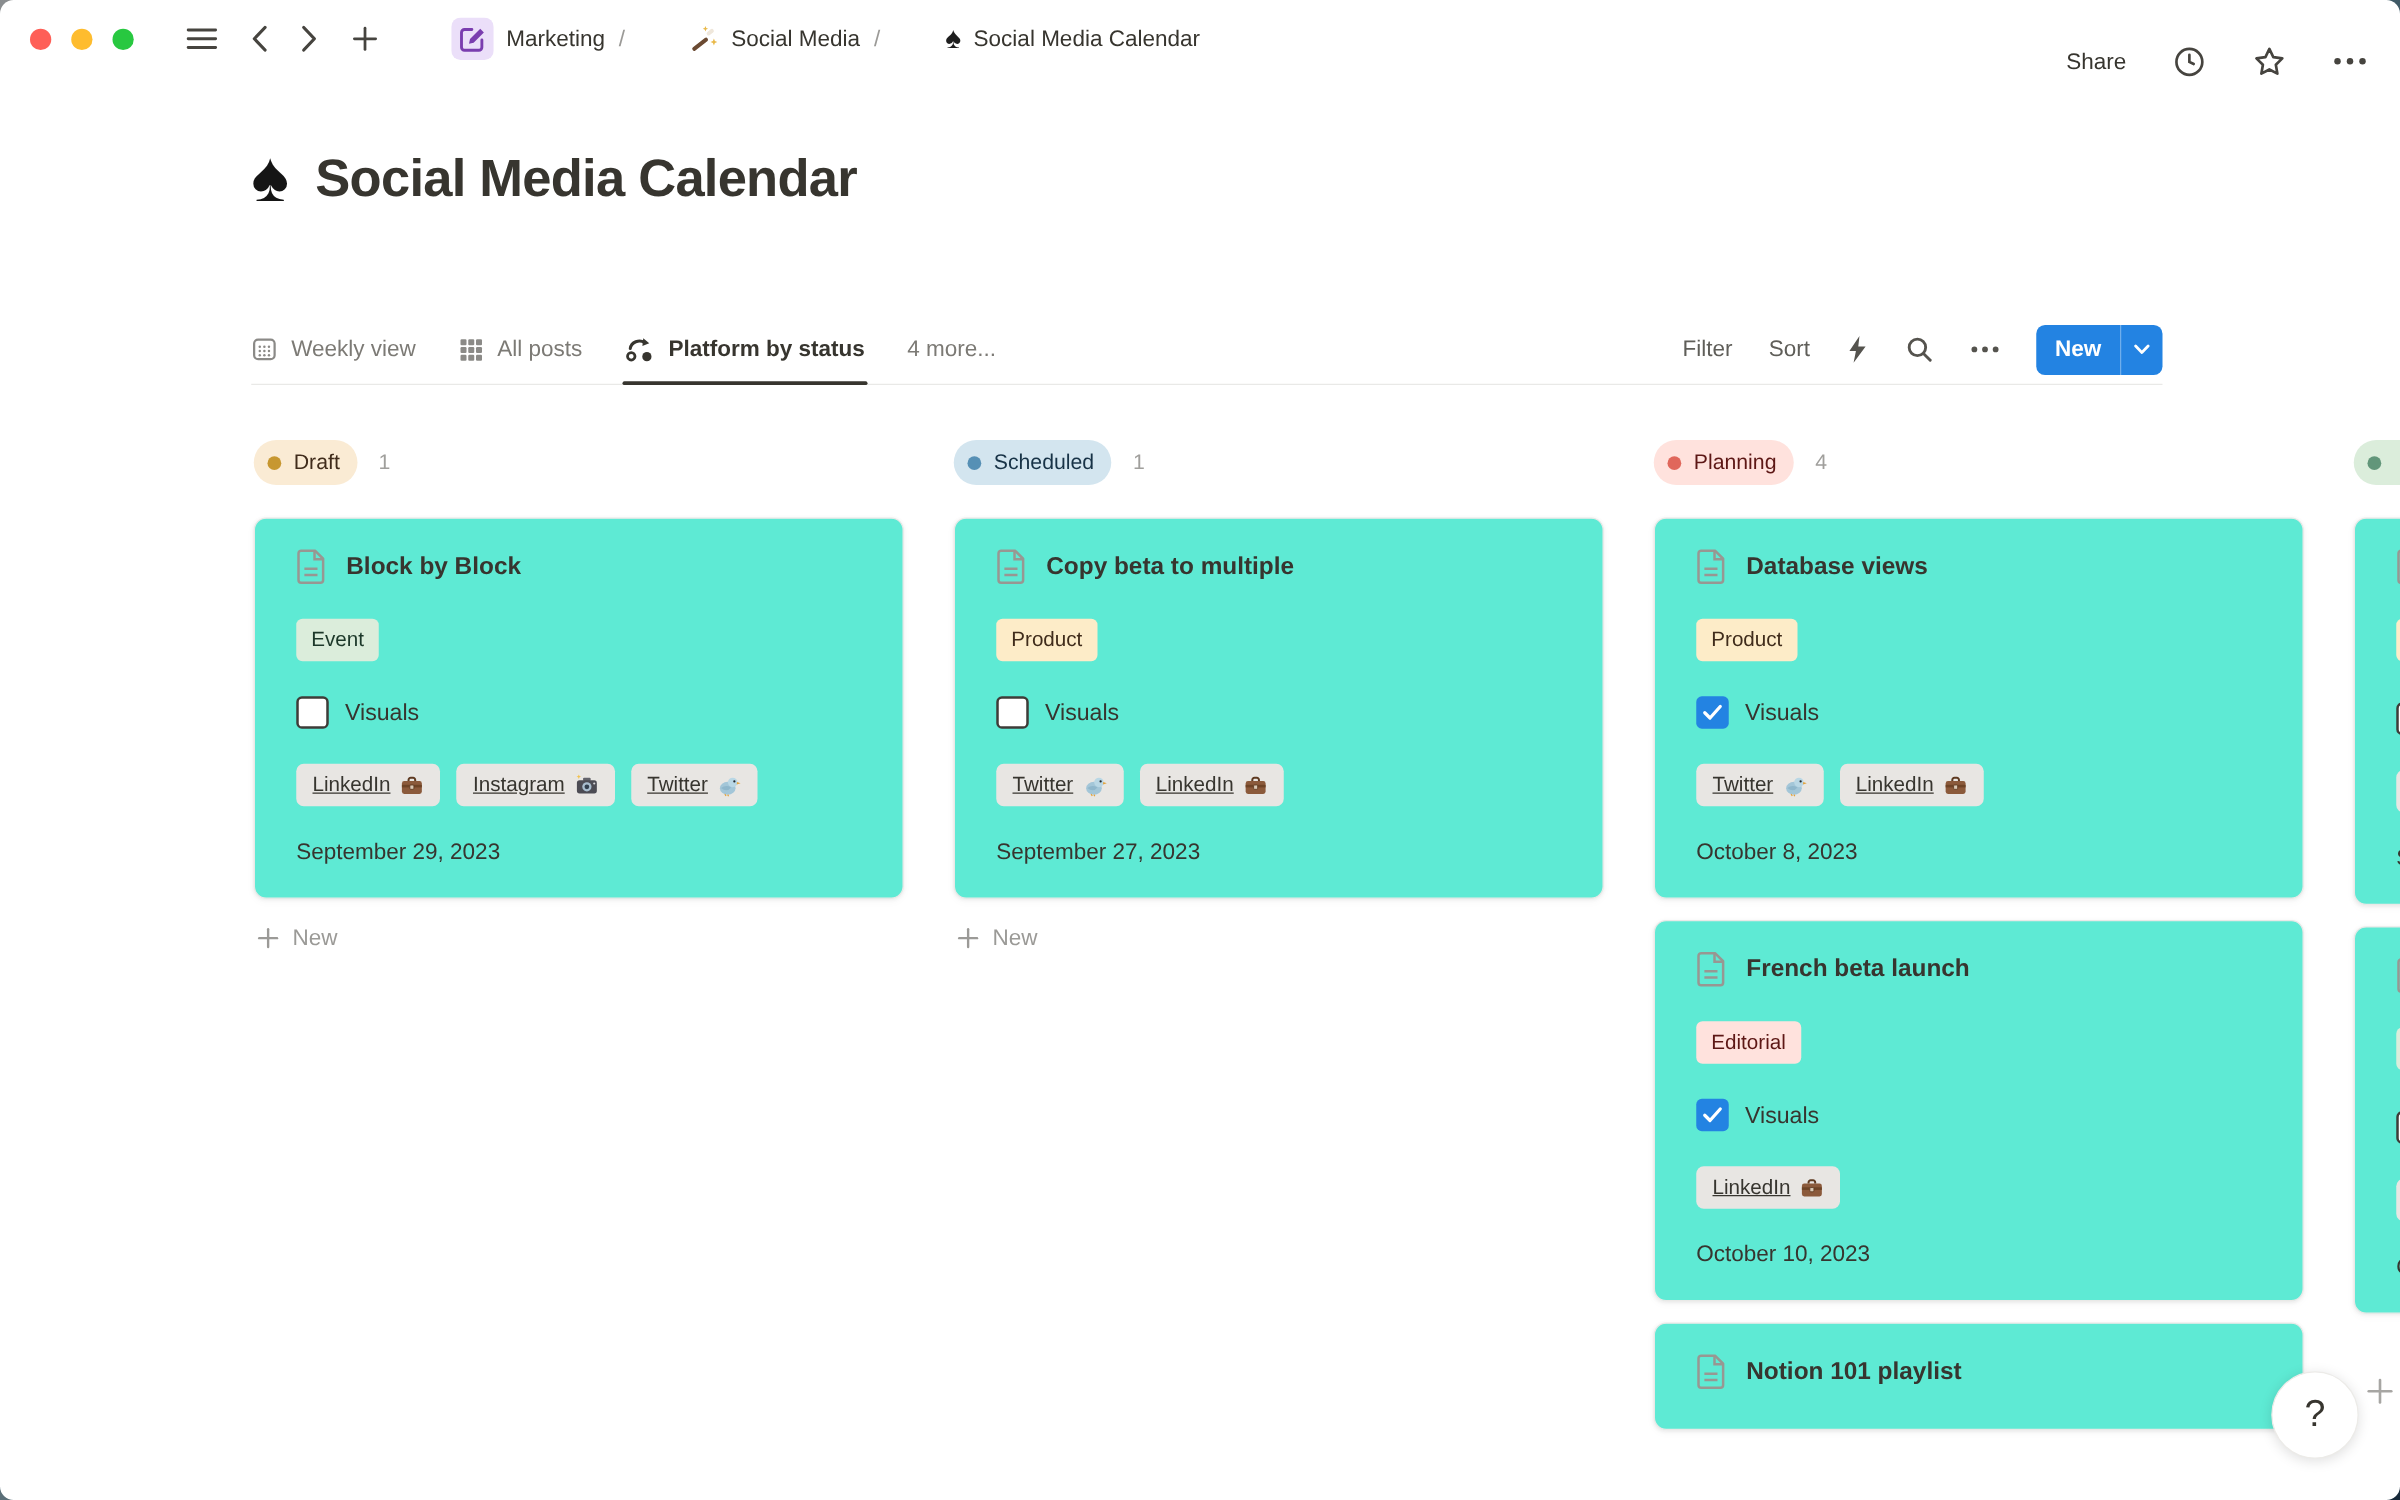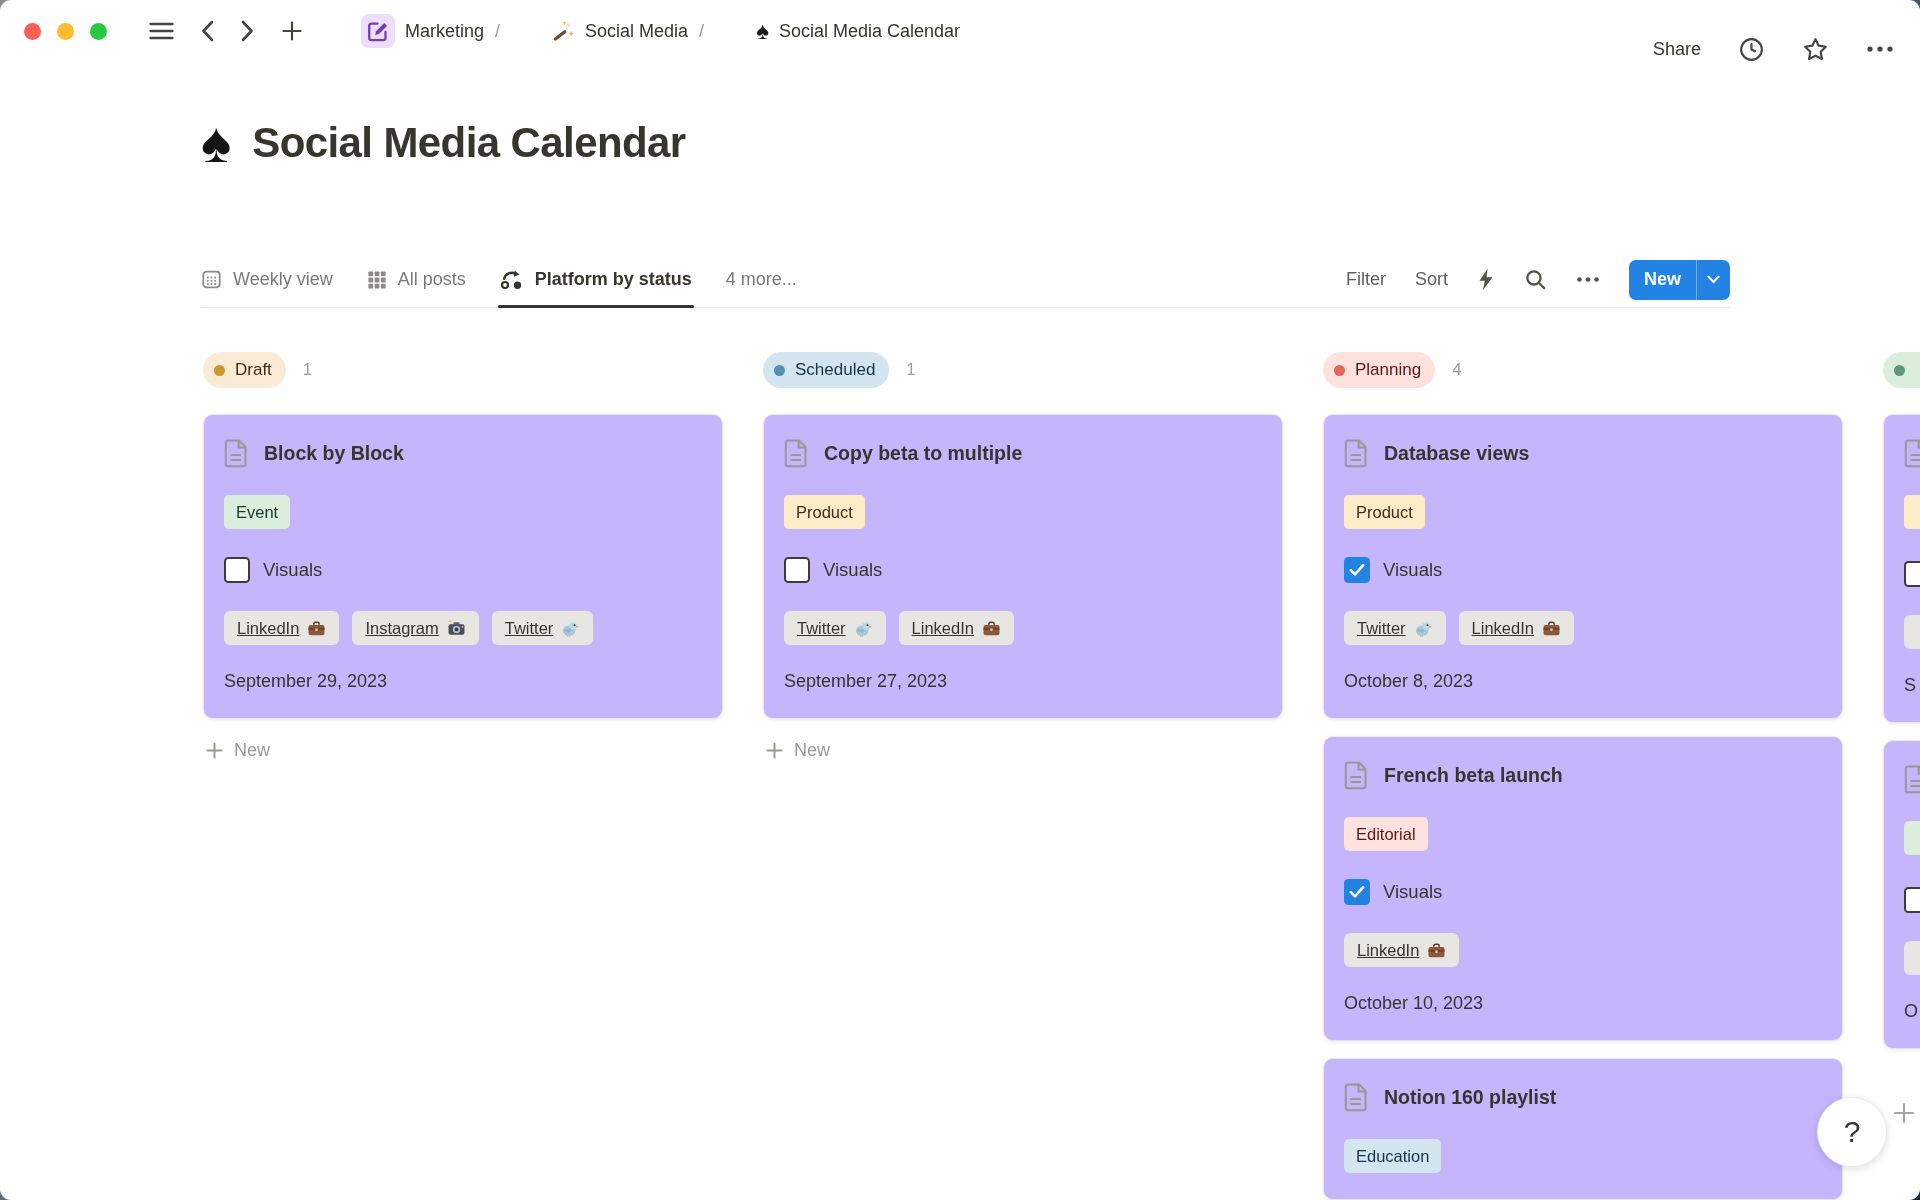--- a/index.html
+++ b/index.html
@@ -46,21 +46,21 @@
   .new-caret { width:34px; border:none; border-left:1px solid rgba(255,255,255,0.35); background:none; display:flex; align-items:center; justify-content:center; cursor:pointer; }
 
   
   .board { display:flex; gap:40px; margin:44px 0 0 203px; align-items:flex-start; }
   .column { width:520px; flex:none; }
   .col-header { display:flex; align-items:center; height:36px; margin-bottom:26px; }
   .status-pill { display:inline-flex; align-items:center; gap:10px; padding:0 14px 0 11px; height:36px; border-radius:18px; font-size:17px; font-weight:500; min-width:64px; cursor:pointer; }
   .status-dot { width:11px; height:11px; border-radius:50%; flex:none; }
   .col-count { margin-left:17px; font-size:17px; color:#A09F9C; }
   .cards { display:flex; flex-direction:column; gap:17px; }
-  .card { background:#c4b5fd; border:1px solid #E9E9E7; border-radius:10px; box-shadow:0 1px 3px rgba(15,15,15,0.06), 0 2px 7px rgba(15,15,15,0.03); padding:18px 20px 26px; cursor:pointer; }
+  .card { background:#5eead4; border:1px solid #E9E9E7; border-radius:10px; box-shadow:0 1px 3px rgba(15,15,15,0.06), 0 2px 7px rgba(15,15,15,0.03); padding:18px 33px 26px; cursor:pointer; }
   .card-title-row { display:flex; align-items:center; gap:15px; min-height:40px; }
   .doc-icon { flex:none; display:flex; }
   .card-title { font-size:19.5px; font-weight:600; color:#37352F; white-space:nowrap; }
   .row-tag { margin-top:22px; }
   .tag { display:inline-block; padding:5px 12px; border-radius:5px; font-size:16.5px; line-height:24px; min-height:34px; min-width:40px; }
   .row-check { margin-top:28px; display:flex; align-items:center; gap:13px; font-size:18.5px; color:#37352F; }
   .checkbox { width:26px; height:26px; flex:none; border:2px solid #3E3C38; border-radius:4.5px; background:#fff; display:flex; align-items:center; justify-content:center; cursor:pointer; }
   .checkbox.checked { border:none; background:#2383E2; }
   .row-platforms { margin-top:28px; display:flex; gap:13px; flex-wrap:wrap; }
   .platform { display:inline-flex; align-items:center; gap:8px; padding:5px 13px; background:#E8E6E3; border-radius:6px; font-size:16.5px; line-height:24px; color:#37352F; min-height:34px; min-width:48px;text-decoration:underline; }
@@ -491,23 +491,22 @@
             <div class="card">
               <div class="card-title-row">
                 <span class="doc-icon">
                   <svg width="25" height="29" viewBox="0 0 25 29" fill="none">
                     <path d="M4 1.5 H15 L21.5 8 V25 a2.2 2.2 0 0 1 -2.2 2.2 H4 A2.2 2.2 0 0 1 1.8 25 V3.7 A2.2 2.2 0 0 1 4 1.5 Z" stroke="#989792" stroke-width="2" stroke-linejoin="round"></path>
                     <path d="M14.6 2 V8.4 H21.2" stroke="#989792" stroke-width="2"></path>
                     <line x1="6.5" y1="16" x2="17" y2="16" stroke="#989792" stroke-width="2"></line>
                     <line x1="6.5" y1="21" x2="17" y2="21" stroke="#989792" stroke-width="2"></line>
                   </svg>
                 </span>
-                <span class="card-title">Notion 160 playlist</span>
-              </div>
-              <div class="row-tag"><span class="tag" style="background:#D3E5EF;color:#183347">Education</span></div>
+                <span class="card-title">Notion 101 playlist</span>
+              </div>
             </div>
           </div>
         </div>
         <div class="column">
           <div class="col-header">
             <span class="status-pill" style="background:#DBEDDB;color:#1C3829">
               <span class="status-dot" style="background:#62967A"></span>
               <span></span>
             </span>
             <span class="col-count"></span>

